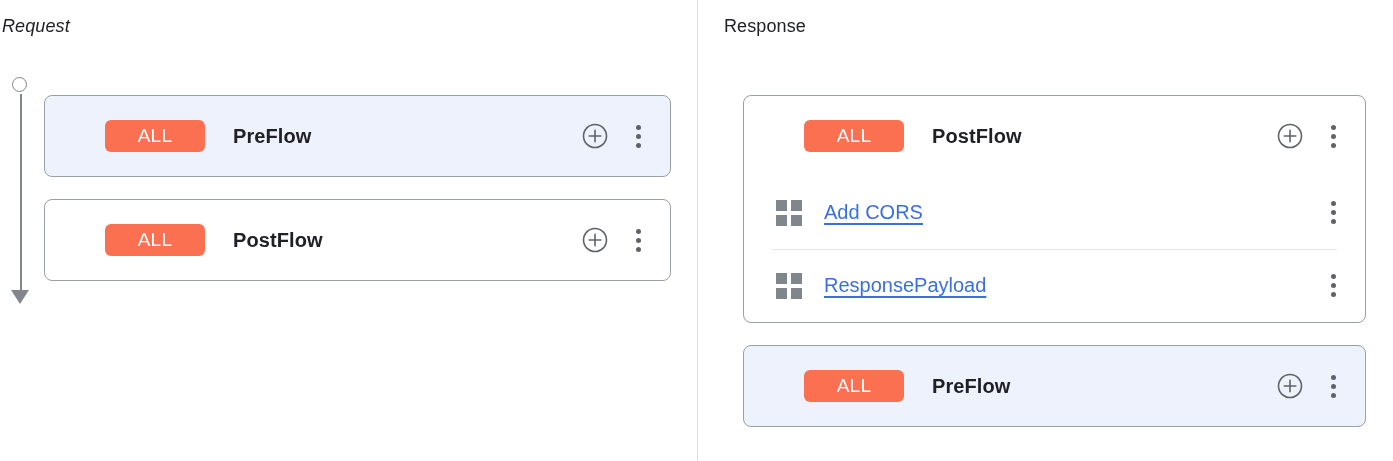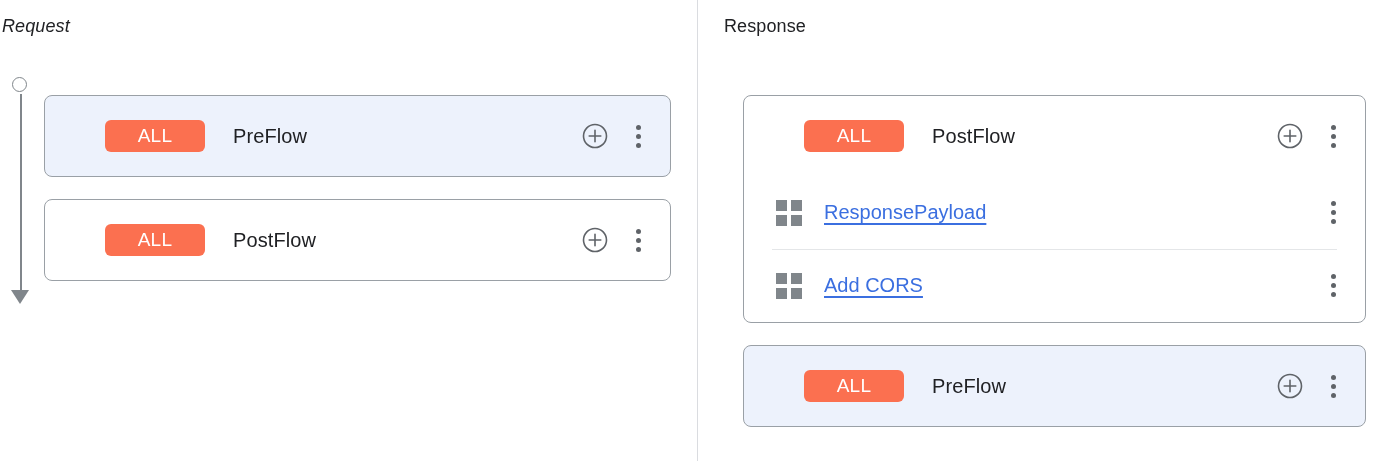--- a/index.html
+++ b/index.html
@@ -138,21 +138,21 @@
     font-size: 19px;
     font-weight: 400;
     text-align: center;
     letter-spacing: 0.3px;
   }
 
   .flow-name {
     flex: 1 1 auto;
     margin-left: 28px;
     font-size: 20px;
-    font-weight: 400;
+    font-weight: 700;
     color: #202124;
     letter-spacing: 0.1px;
     white-space: nowrap;
   }
 
   
   .icon-plus {
     flex: none;
     width: 26px;
     height: 26px;
@@ -307,36 +307,36 @@
         </div>
       </div>
 
       <div class="policy-row">
         <div class="icon-grid">
           <i></i>
             <i></i>
             <i></i>
             <i></i>
         </div>
-        <a class="policy-link">ResponsePayload</a>
+        <a class="policy-link">Add CORS</a>
         <div class="icon-kebab">
           <i></i>
             <i></i>
             <i></i>
         </div>
       </div>
 
       <div class="policy-row">
         <div class="icon-grid">
           <i></i>
             <i></i>
             <i></i>
             <i></i>
         </div>
-        <a class="policy-link">Add CORS</a>
+        <a class="policy-link">ResponsePayload</a>
         <div class="icon-kebab">
           <i></i>
             <i></i>
             <i></i>
         </div>
       </div>
 
     </div>
 
     <div class="card selected card-flow-preflow-res">

